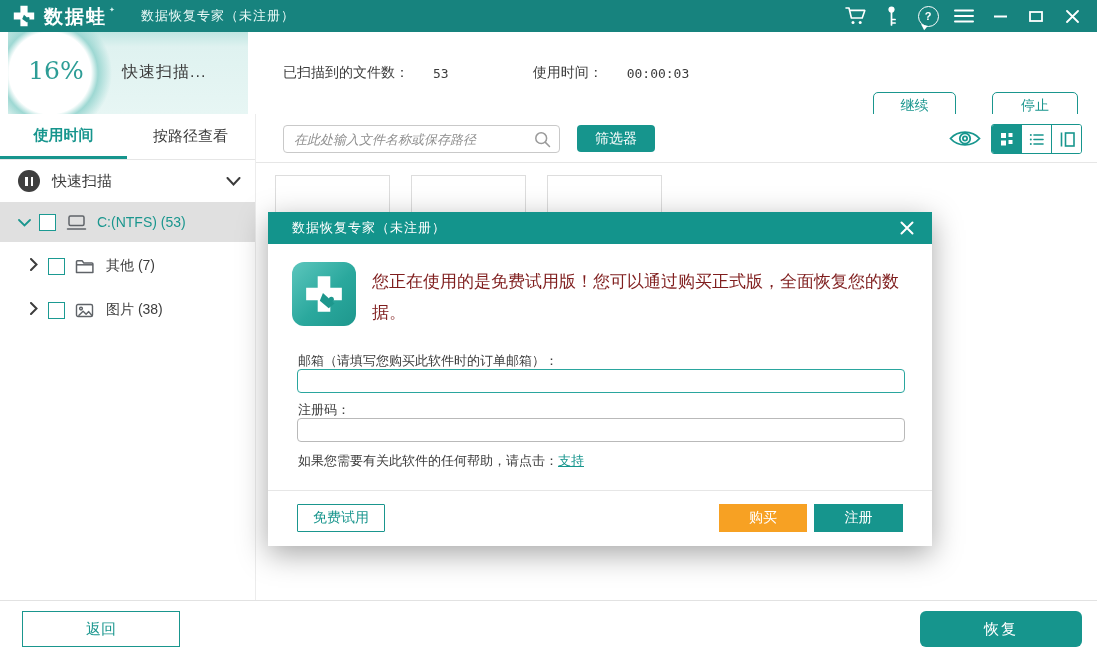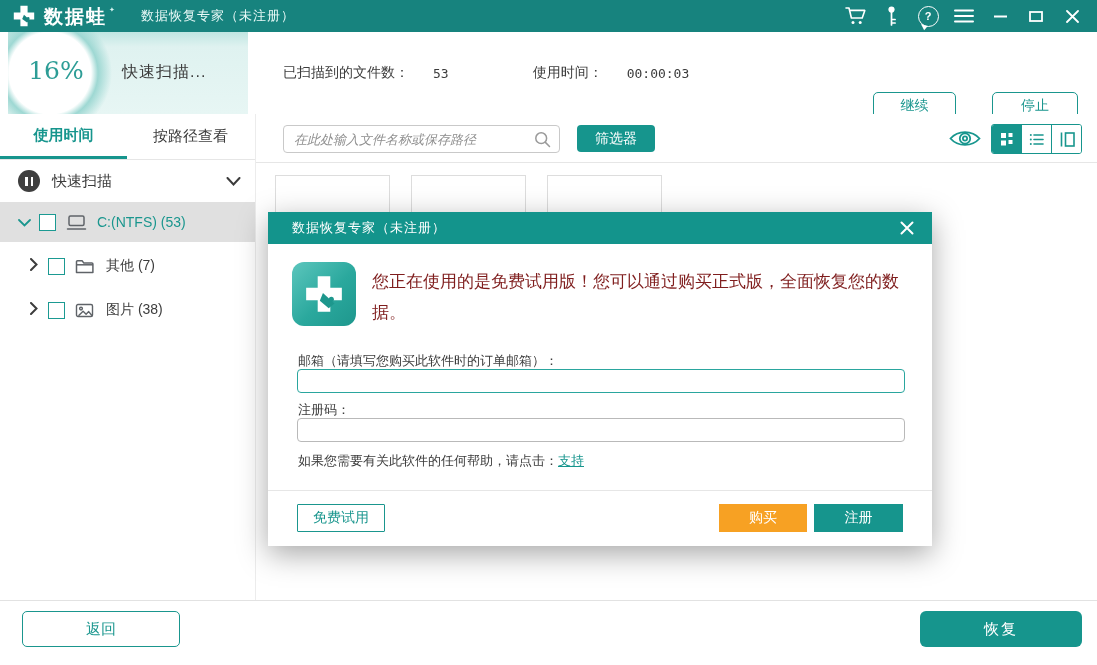--- a/index.html
+++ b/index.html
@@ -62,21 +62,21 @@
   .btn-filter{position:absolute;left:321px;top:11px;width:78px;height:27px;background:#16958d;color:#fff;font-size:14px;border:none;border-radius:4px;cursor:pointer;font-family:inherit;}
   .eye-btn{position:absolute;left:692px;top:13px;cursor:pointer;display:flex;}
   .view-seg{position:absolute;left:735px;top:10px;display:flex;border:1px solid #16958d;border-radius:3px;overflow:hidden;}
   .view-btn{width:29px;height:28px;background:#fff;display:flex;align-items:center;justify-content:center;cursor:pointer;border-left:1px solid #16958d;}
   .view-btn:first-child{border-left:none;}
   .view-btn.active{background:#16958d;}
   
   .card{position:absolute;top:175px;width:113px;height:56px;background:#fff;border:1px solid #ddd;z-index:4;}
   
   .bottombar{position:absolute;left:0;top:600px;width:100%;height:65px;background:#fff;border-top:1px solid #e2e2e2;z-index:6;}
-  .btn-back{position:absolute;left:22px;top:10px;width:158px;height:36px;background:#fff;border:1px solid #1a968e;border-radius:5px;color:#1a968e;font-size:15px;cursor:pointer;font-family:inherit;}
+  .btn-back{position:absolute;left:22px;top:10px;width:158px;height:36px;background:#fff;border:1px solid #1a968e;border-radius:0;color:#1a968e;font-size:15px;cursor:pointer;font-family:inherit;}
   .btn-recover{position:absolute;left:920px;top:10px;width:162px;height:36px;background:#16958d;border:none;border-radius:6px;color:#fff;font-size:15px;cursor:pointer;font-family:inherit;letter-spacing:2px;}
   
   .dialog{position:absolute;left:268px;top:212px;width:664px;height:334px;background:#fff;box-shadow:0 8px 28px rgba(0,0,0,.35);z-index:20;}
   .dialog-header{height:32px;background:#13948c;display:flex;align-items:center;padding:0 18px 0 24px;}
   .dialog-title{color:#fff;font-size:13px;letter-spacing:1px;}
   .dialog-close{margin-left:auto;cursor:pointer;display:flex;align-items:center;}
   .dialog-logo{position:absolute;left:24px;top:50px;width:64px;height:64px;border-radius:12px;background:linear-gradient(135deg,#5cc6bd 0%,#2aa89d 55%,#1e978d 100%);display:flex;align-items:center;justify-content:center;}
   .dialog-message{position:absolute;left:104px;top:54px;width:536px;font-family:"DejaVu Serif","Liberation Serif",serif;font-size:17px;line-height:1.8;color:#7f1d1d;}
   .field-label{position:absolute;left:30px;font-size:13px;color:#3c3c3c;}
   .lbl-email{top:140px;}

